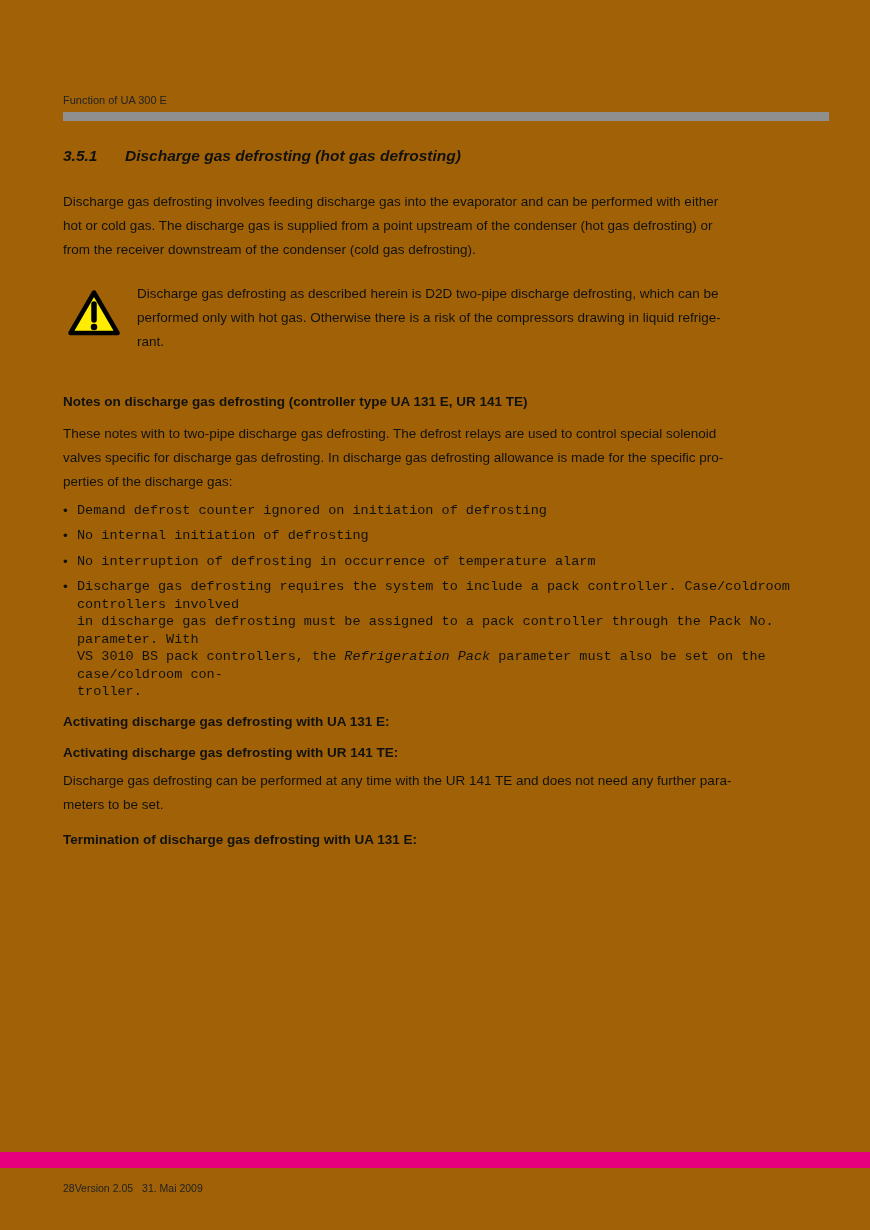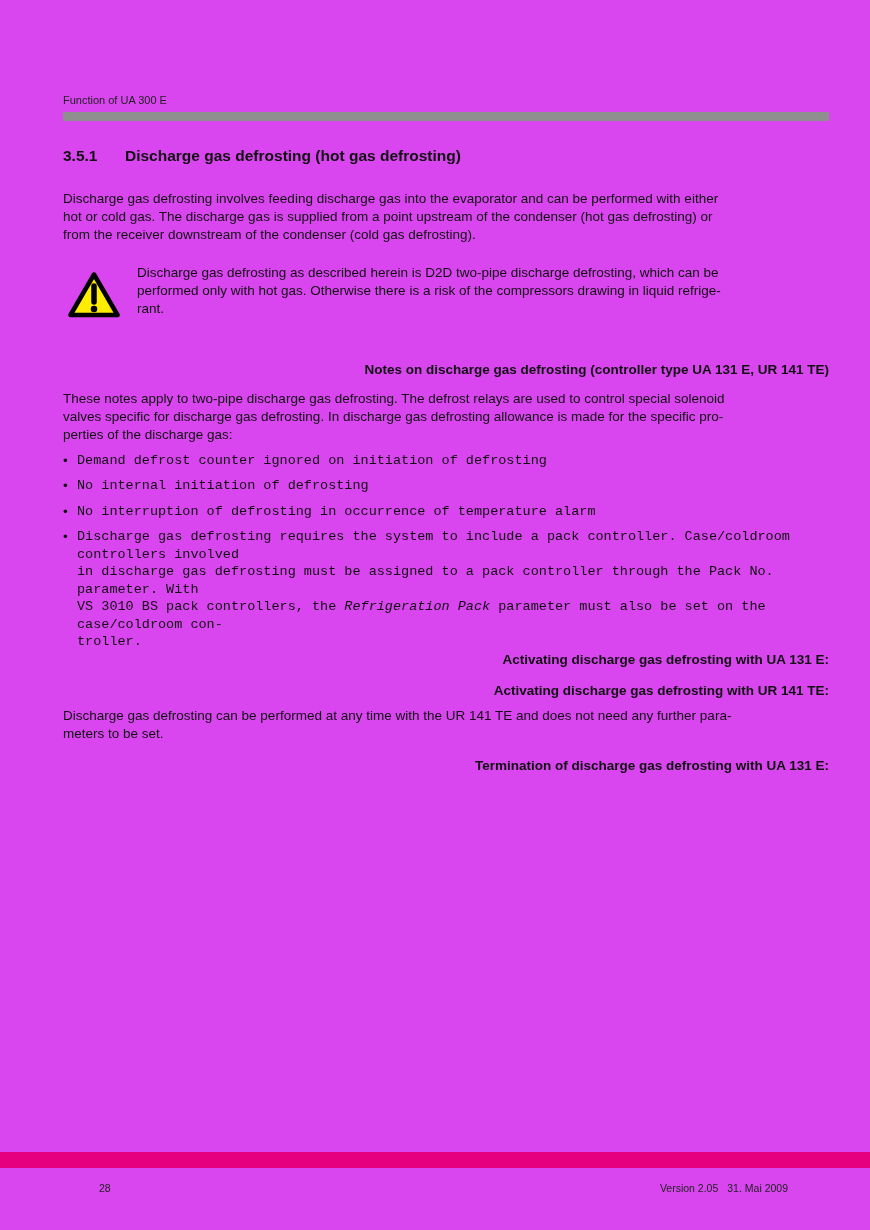--- a/index.html
+++ b/index.html
@@ -6,21 +6,21 @@
     margin: 0;
     padding: 0;
     background: #ffffff;
     font-family: "Liberation Sans", "DejaVu Sans", sans-serif;
     color: #111111;
   }
   .page {
     position: relative;
     width: 870px;
     height: 1230px;
-    background: #d946ef;
+    background: #a16207;
     overflow: hidden;
   }
   .content {
     position: absolute;
     left: 63px;
     width: 766px;
     top: 0;
     padding-top: 94px;
   }
   .running-header {
@@ -32,25 +32,26 @@
     margin-top: 5px;
     height: 9px;
     background: #8f8f8f;
   }
   .section-heading {
     margin: 25px 0 0 0;
     font-size: 15.5px;
     line-height: 19px;
     font-weight: bold;
     display: flex;
+    font-style: italic;
   }
   .section-number { width: 62px; flex: 0 0 62px; }
   .body-text {
     font-size: 13.5px;
-    line-height: 18px;
+    line-height: 24px;
     white-space: pre-line;
     margin: 0;
   }
   .intro { margin-top: 25px; }
   .warning-block {
     margin-top: 20px;
     display: flex;
     align-items: flex-start;
   }
   .warning-icon-box {
@@ -62,63 +63,60 @@
   }
   .warning-text {
     flex: 1;
     margin-left: 17px;
   }
   .sub-heading {
     font-size: 13.5px;
     line-height: 17.5px;
     font-weight: bold;
     margin: 0;
-    text-align: right;
   }
   .notes-heading { margin-top: 39px; }
   .notes-body { margin-top: 11px; }
   .bullet-list {
     list-style: none;
     margin: 6px 0 0 0;
     padding: 0;
   }
   .bullet-item {
     display: flex;
     margin-top: 8px;
     font-size: 13.5px;
     line-height: 17.5px;
   }
   .bullet-glyph {
     flex: 0 0 14px;
     width: 14px;
   }
   .bullet-body { flex: 1; white-space: pre-line; font-family: Liberation Mono, monospace; }
   .italic { font-style: italic; text-align: center; }
-  .para-heading-1 { margin-top: 0; }
+  .para-heading-1 { margin-top: 12px; }
   .para-heading { margin-top: 14px; }
   .para-body { margin-top: 7px; }
   .footer-bar {
     position: absolute;
     left: 0;
     right: 0;
     top: 1152px;
     height: 16px;
   }
   .footer-row {
     position: absolute;
     left: 63px;
     right: 82px;
     top: 1182px;
     display: flex;
-    justify-content: space-between;
     align-items: baseline;
     font-size: 10.5px;
     line-height: 13px;
     color: #222222;
-    margin-left: 36px;
   }
   .footer-version span { margin-left: 9px; }
   .footer-version span:first-child { margin-left: 0; }
 </style>
 </head>
 <body>
 
 <div class="page">
   <div class="content">
 
@@ -141,21 +139,21 @@
           <path d="M52 30 L52 62" stroke="#000000" stroke-width="11" stroke-linecap="round"></path>
           <circle cx="52" cy="76" r="6.5" fill="#000000"></circle>
         </svg>
       </div>
       <p class="body-text warning-text">Discharge gas defrosting as described herein is D2D two-pipe discharge defrosting, which can be
 performed only with hot gas. Otherwise there is a risk of the compressors drawing in liquid refrige-
 rant.</p>
     </div>
 
     <h3 class="sub-heading notes-heading">Notes on discharge gas defrosting (controller type UA 131 E, UR 141 TE)</h3>
-    <p class="body-text notes-body">These notes apply to two-pipe discharge gas defrosting. The defrost relays are used to control special solenoid
+    <p class="body-text notes-body">These notes with to two-pipe discharge gas defrosting. The defrost relays are used to control special solenoid
 valves specific for discharge gas defrosting. In discharge gas defrosting allowance is made for the specific pro-
 perties of the discharge gas:</p>
 
     <ul class="bullet-list">
       <li class="bullet-item">
         <span class="bullet-glyph">•</span>
         <span class="bullet-body">Demand defrost counter ignored on initiation of defrosting</span>
       </li>
       <li class="bullet-item">
         <span class="bullet-glyph">•</span>

